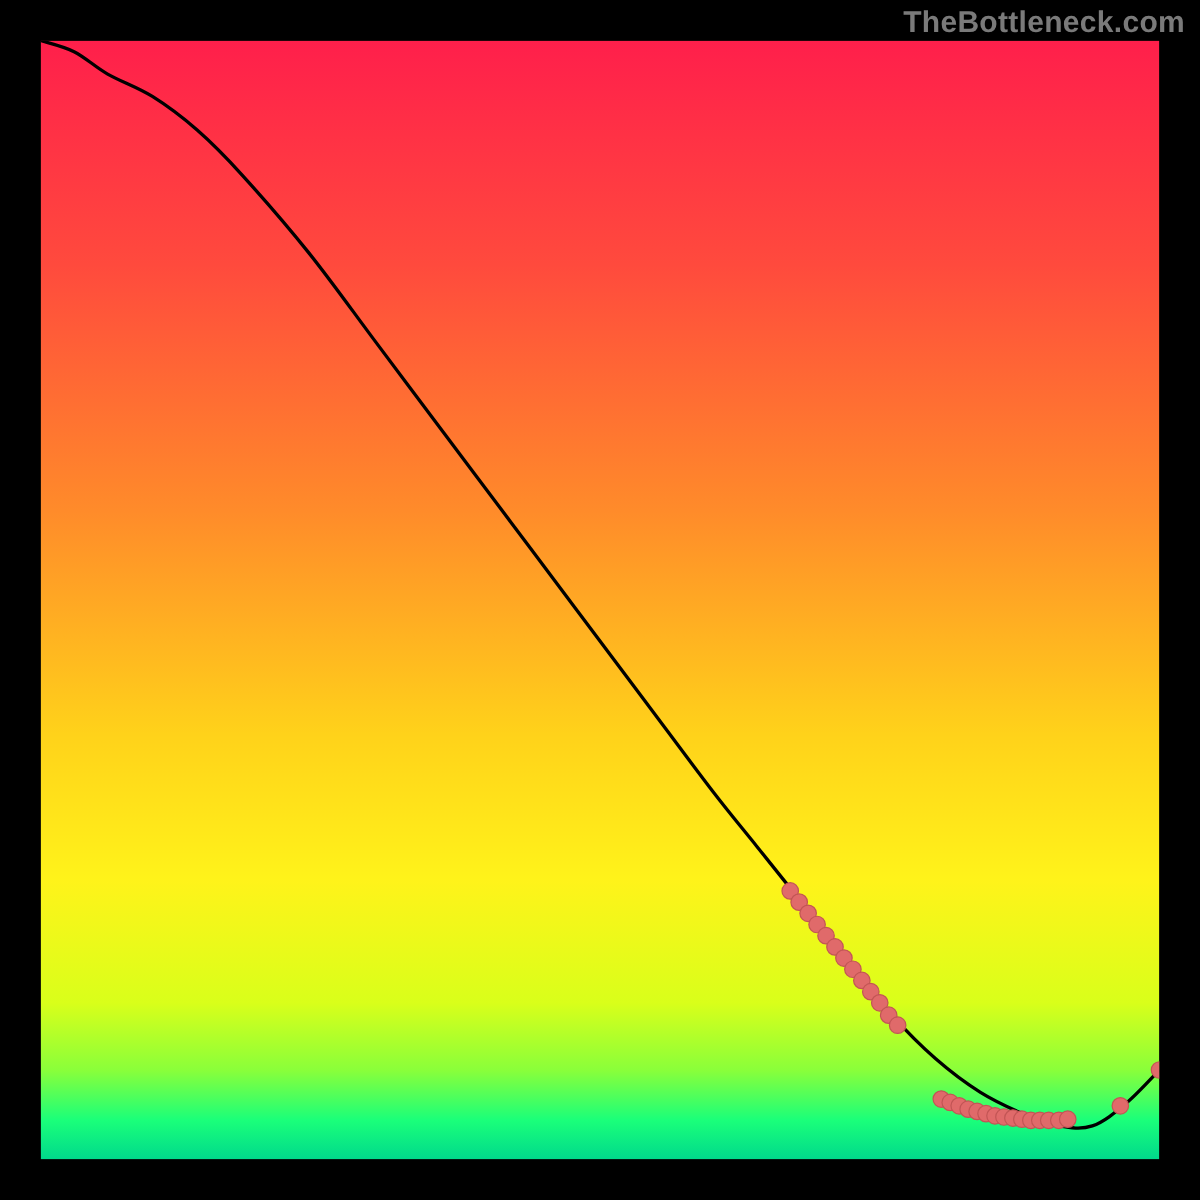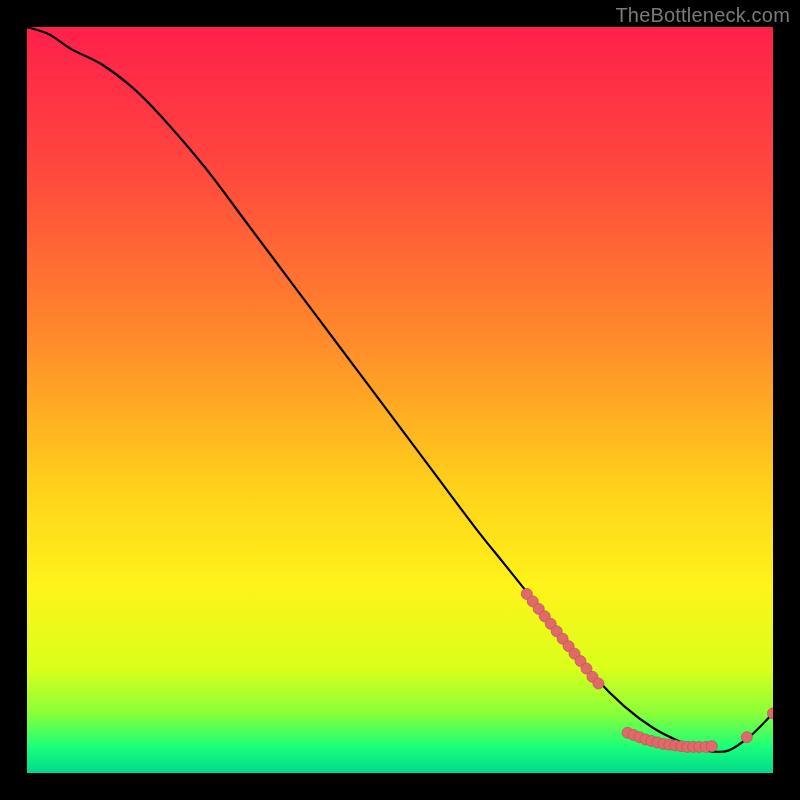--- a/index.html
+++ b/index.html
@@ -14,21 +14,21 @@
     position: relative;
     width: 800px;
     height: 800px;
   }
   .watermark {
     position: absolute;
     top: 4px;
     right: 10px;
     color: #7a7a7a;
     font-size: 20px;
-    font-weight: 400;
+    font-weight: 700;
     letter-spacing: 0.2px;
     z-index: 20;
     margin-left: 48px;
   }
   .plot-area {
     position: absolute;
     left: 27px;
     top: 27px;
     width: 746px;
     height: 746px;

